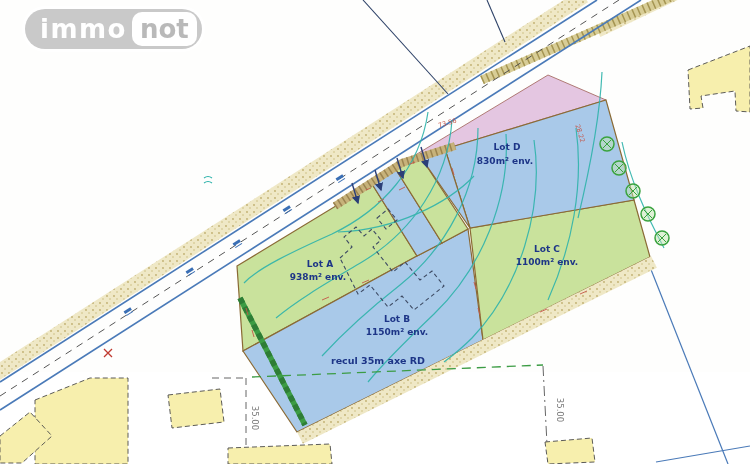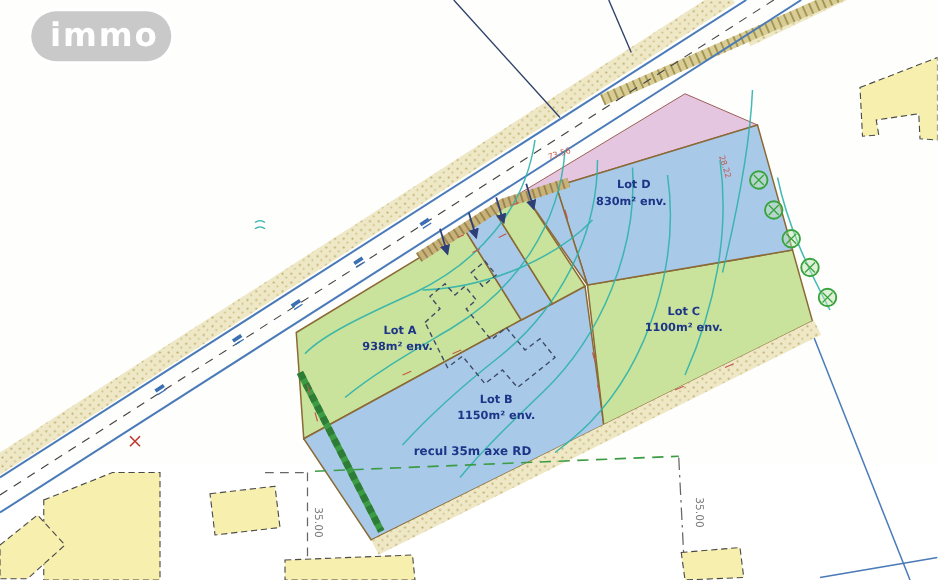--- a/index.html
+++ b/index.html
@@ -21,20 +21,21 @@
   .dimgray{font-size:8.5px;fill:#777777;}
   .recul{font-size:9.5px;font-weight:700;}
 </style>
 </head>
 <body>
 
 <div id="stage">
 
   <div class="logo">
     <span class="immo">immo</span>
+    <span class="not">not</span>
   </div>
 
   <svg id="map" width="750" height="464" viewBox="0 0 750 464">
     <defs>
       <pattern id="stip" patternUnits="userSpaceOnUse" width="7" height="7">
         <rect width="7" height="7" fill="#efe8c6"></rect>
         <circle cx="2" cy="2" r="0.9" fill="#bfae6e"></circle>
         <circle cx="5" cy="5" r="0.8" fill="#cbbd80"></circle>
       </pattern>
       <marker id="ah" markerWidth="8" markerHeight="8" refX="5" refY="3" orient="auto">

